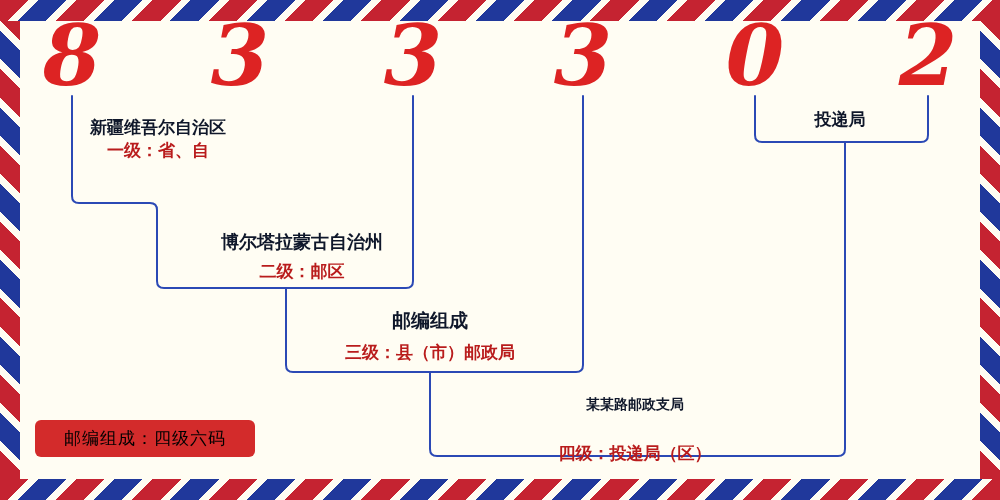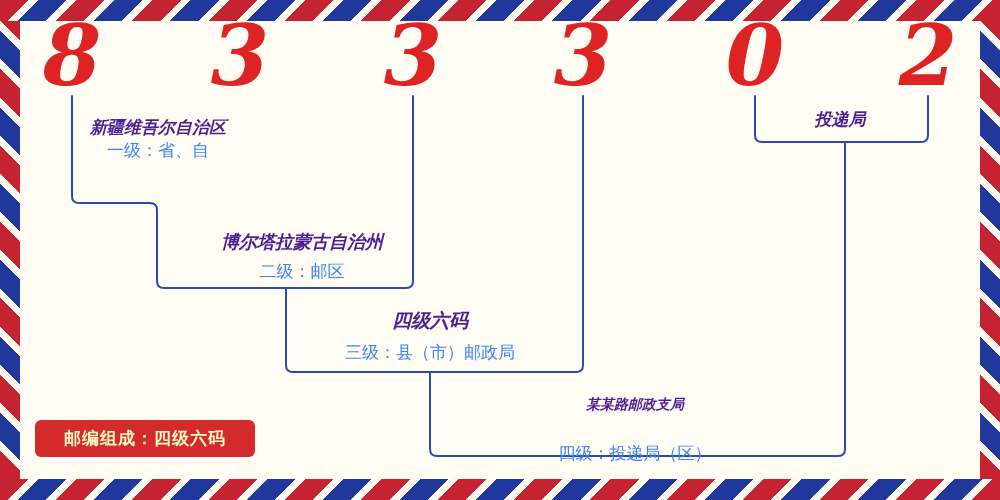--- a/index.html
+++ b/index.html
@@ -32,37 +32,37 @@
     font-family:"DejaVu Serif","Liberation Serif",serif;
     font-style:italic;font-weight:bold;
     font-size:84px;line-height:88px;color:#dd2323;
   }
   .d1{left:17px;}  .d2{left:185px;} .d3{left:358px;}
   .d4{left:528px;} .d5{left:700px;} .d6{left:873px;}
   
   .lines{position:absolute;top:0;left:0;pointer-events:none;}
   
   .lbl{position:absolute;text-align:center;}
-  .blue{color:#4c1d95;font-weight:bold;font-style:italic;}
-  .red{color:#3b82f6;font-weight:normal;}
+  .blue{color:#0f172a;font-weight:bold;}
+  .red{color:#b91c1c;font-weight:bold;}
   .label1{left:58px;top:116px;width:200px;font-size:17px;line-height:23px;}
   .label2{left:182px;top:230px;width:240px;}
   .label2 .name{font-size:18px;line-height:24px;}
   .label2 .desc{font-size:17px;margin-top:6px;}
   .label3{left:310px;top:308px;width:240px;}
   .label3 .name{font-size:19px;line-height:25px;}
   .label3 .desc{font-size:17px;margin-top:8px;}
   .label4{left:515px;top:392px;width:240px;}
   .label4 .name{font-size:14px;line-height:24px;}
   .label4 .desc{font-size:17px;margin-top:26px;}
   .delivery{left:780px;top:108px;width:120px;font-size:17px;line-height:23px;}
   
   .badge{
     position:absolute;left:35px;top:420px;width:220px;height:37px;
-    background:#d32b2b;color:#fef9c3;font-size:17px;font-weight:bold;
+    background:#d32b2b;color:#000000;font-size:17px;font-weight:normal;
     border-radius:6px;display:flex;align-items:center;justify-content:center;
     letter-spacing:1px;
   }
 </style>
 </head>
 <body>
 
 <div class="canvas">
 
   <div class="stripe stripe-top"></div>
@@ -88,21 +88,21 @@
     <div class="blue">新疆维吾尔自治区</div>
     <div class="red">一级：省、自</div>
   </div>
 
   <div class="lbl label2">
     <div class="name blue">博尔塔拉蒙古自治州</div>
     <div class="desc red">二级：邮区</div>
   </div>
 
   <div class="lbl label3">
-    <div class="name blue">四级六码</div>
+    <div class="name blue">邮编组成</div>
     <div class="desc red">三级：县（市）邮政局</div>
   </div>
 
   <div class="lbl label4">
     <div class="name blue">某某路邮政支局</div>
     <div class="desc red">四级：投递局（区）</div>
   </div>
 
   <div class="lbl delivery blue">投递局</div>
 

